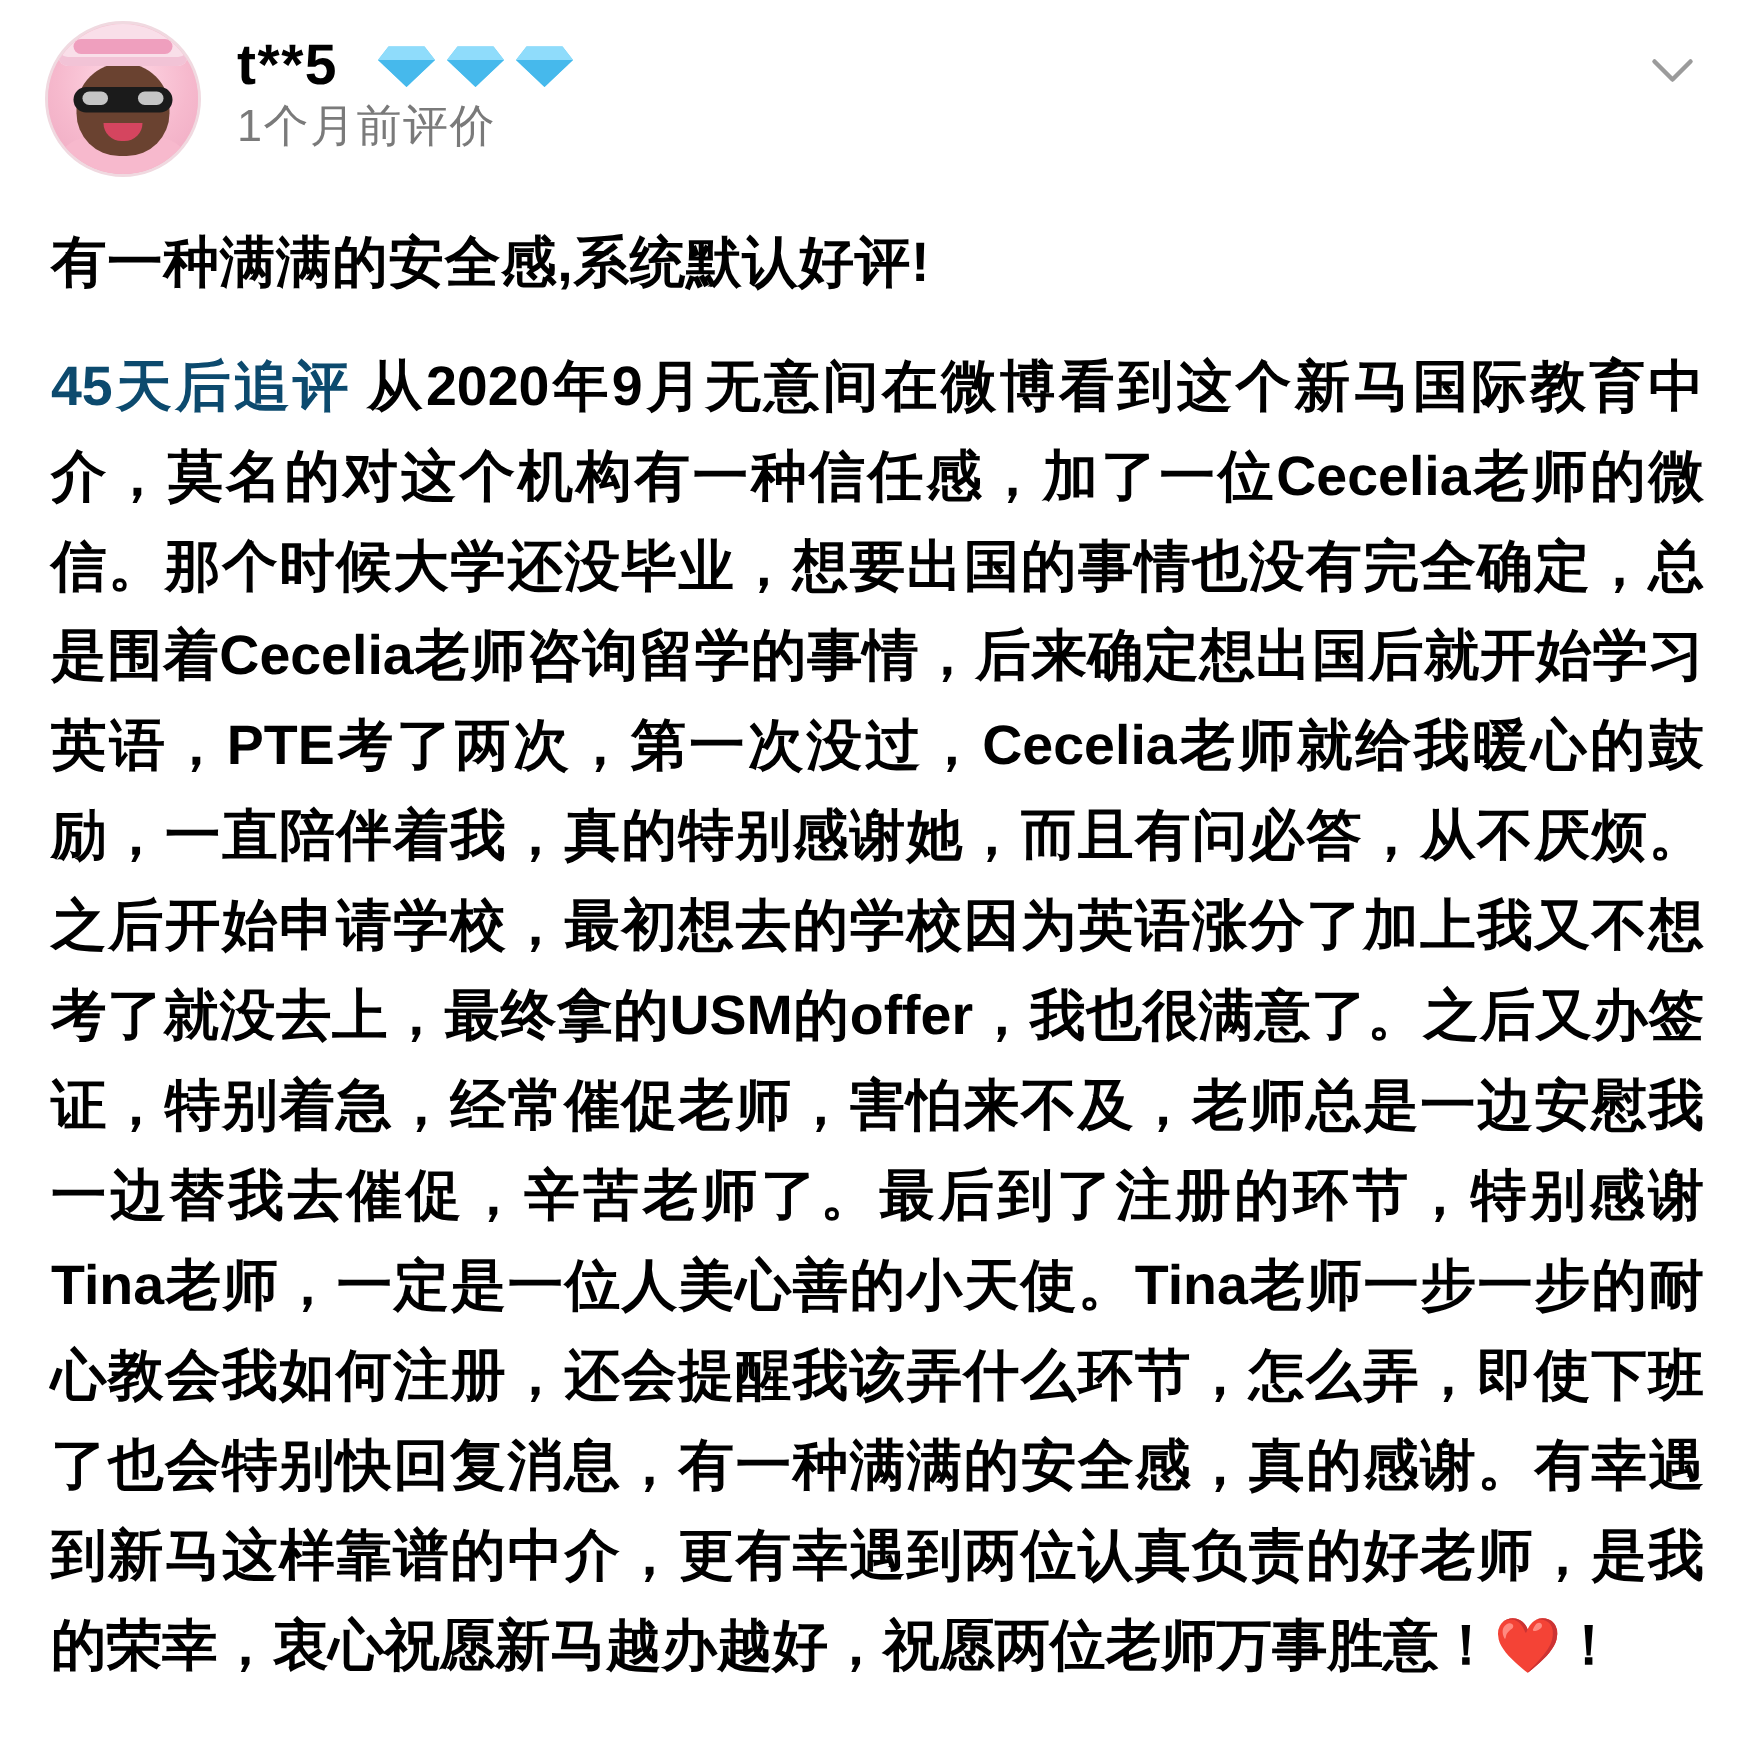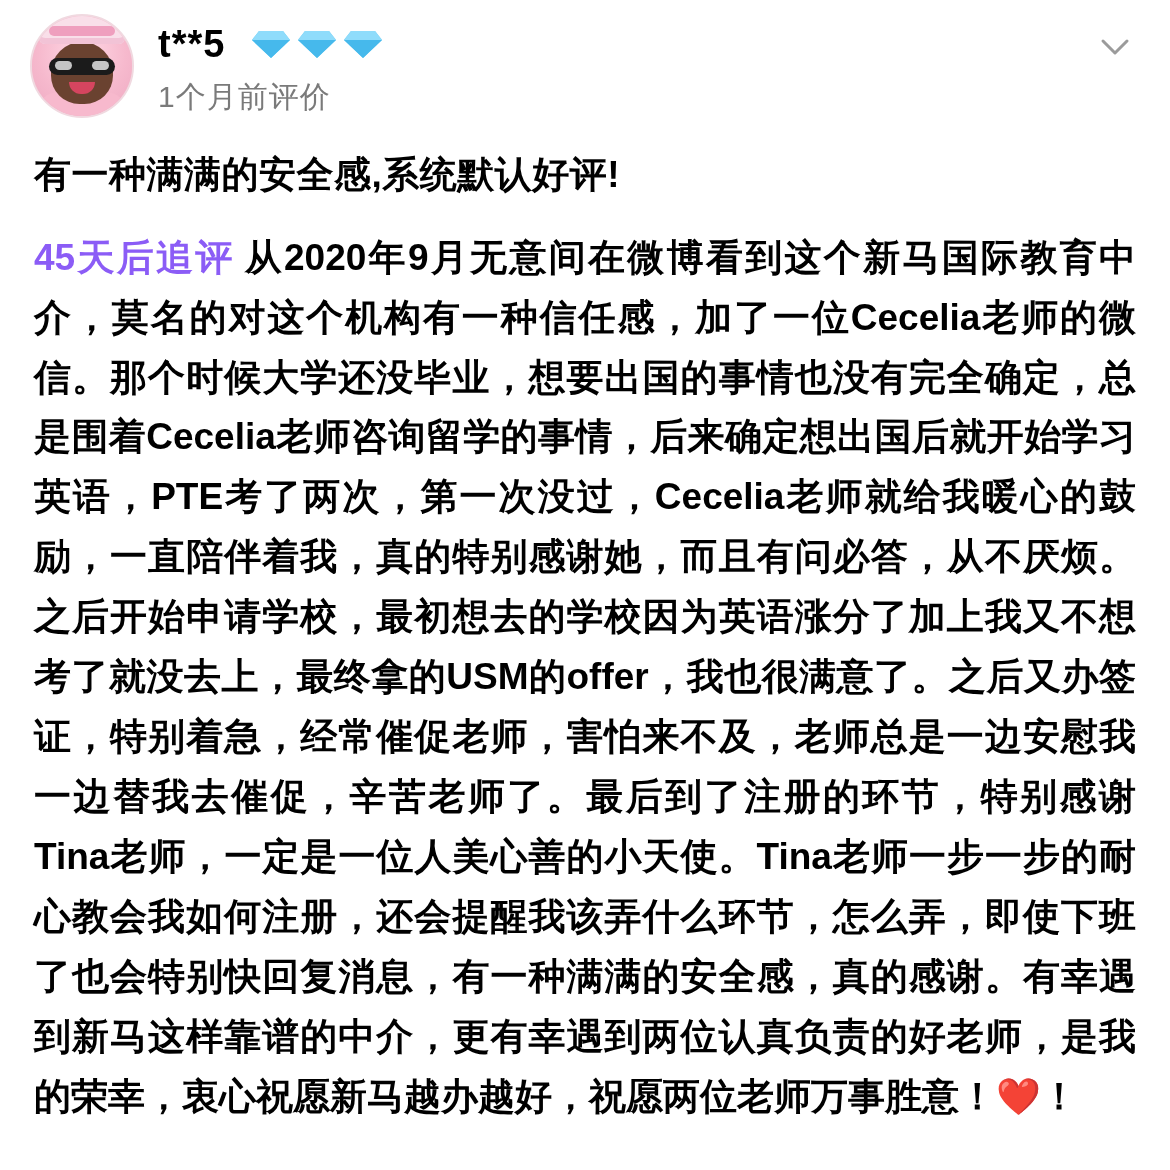--- a/index.html
+++ b/index.html
@@ -148,21 +148,20 @@
     line-height: 1;
   }
   .diamond {
     width: 40px;
     height: 30px;
     display: inline-block;
     position: relative;
   }
   .diamond svg { display: block; }
   .time-row {
-    margin-top: 12px;
     font-size: 30px;
     color: #7a7a7a;
     line-height: 1;
     letter-spacing: 1px;
   }
   .chevron {
     position: absolute;
     right: 34px;
     top: 26px;
     width: 42px;
@@ -186,21 +185,21 @@
     font-size: 37px;
     font-weight: 700;
     line-height: 1.62;
     text-align: justify;
     text-justify: inter-ideograph;
     color: #000;
     letter-spacing: 0px;
     margin: 0;
   }
   .tag {
-    color: #8b5cf6;
+    color: #0c4a6e;
     font-weight: 700;
     margin-right: 10px;
   }
   .heart {
     color: #e8332a;
     font-size: 36px;
   }
 </style>
 </head>
 <body>

